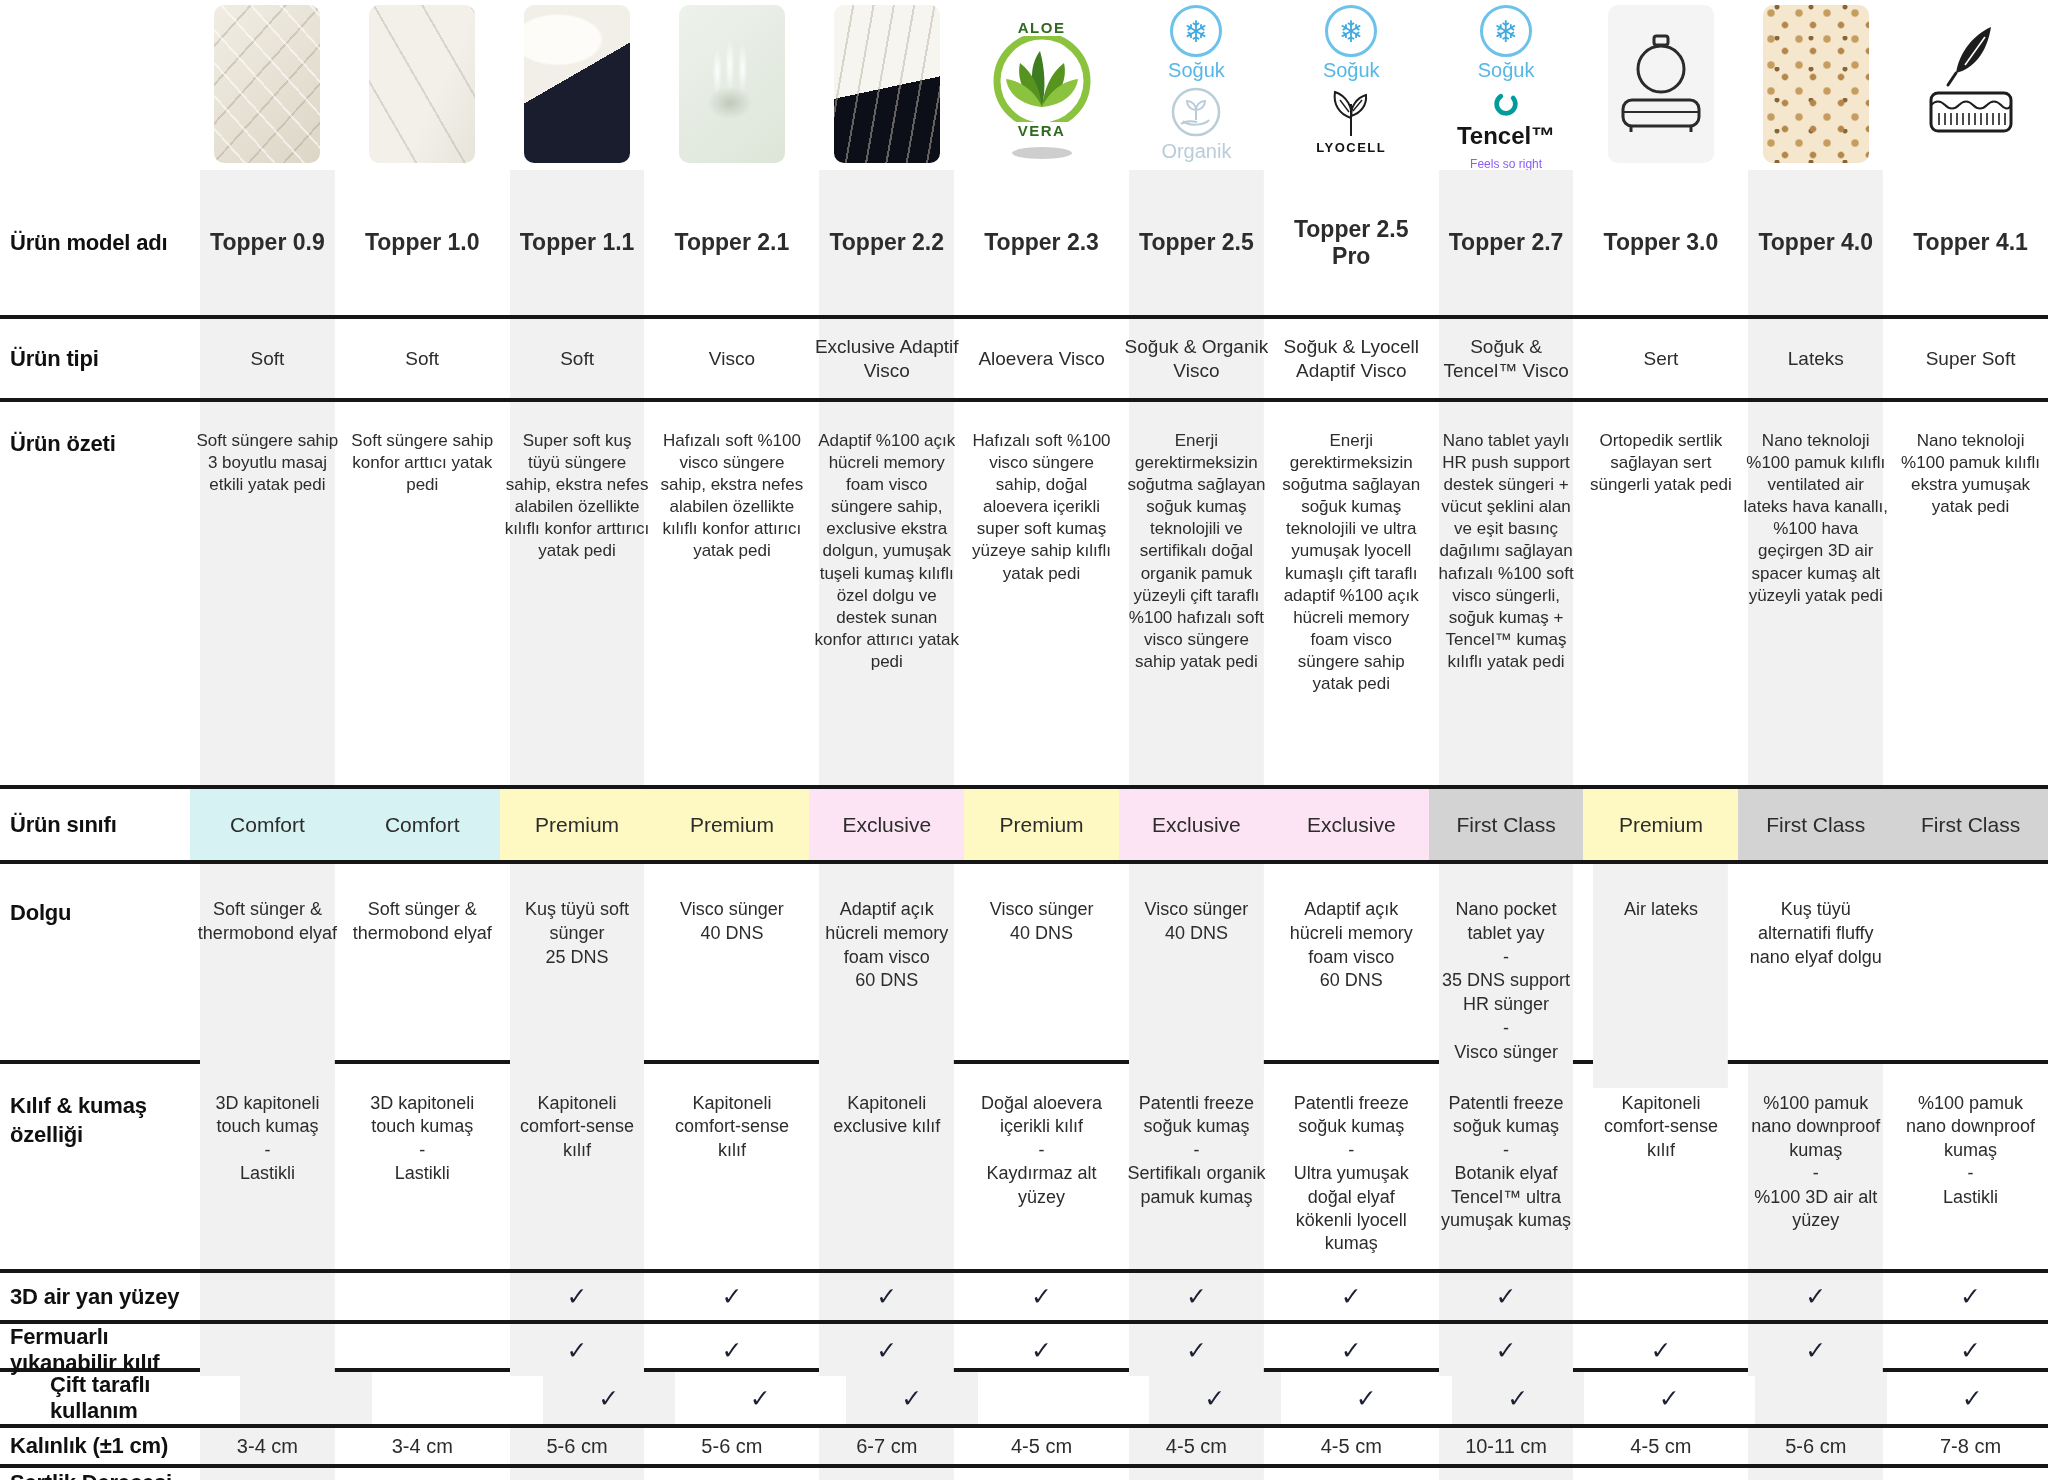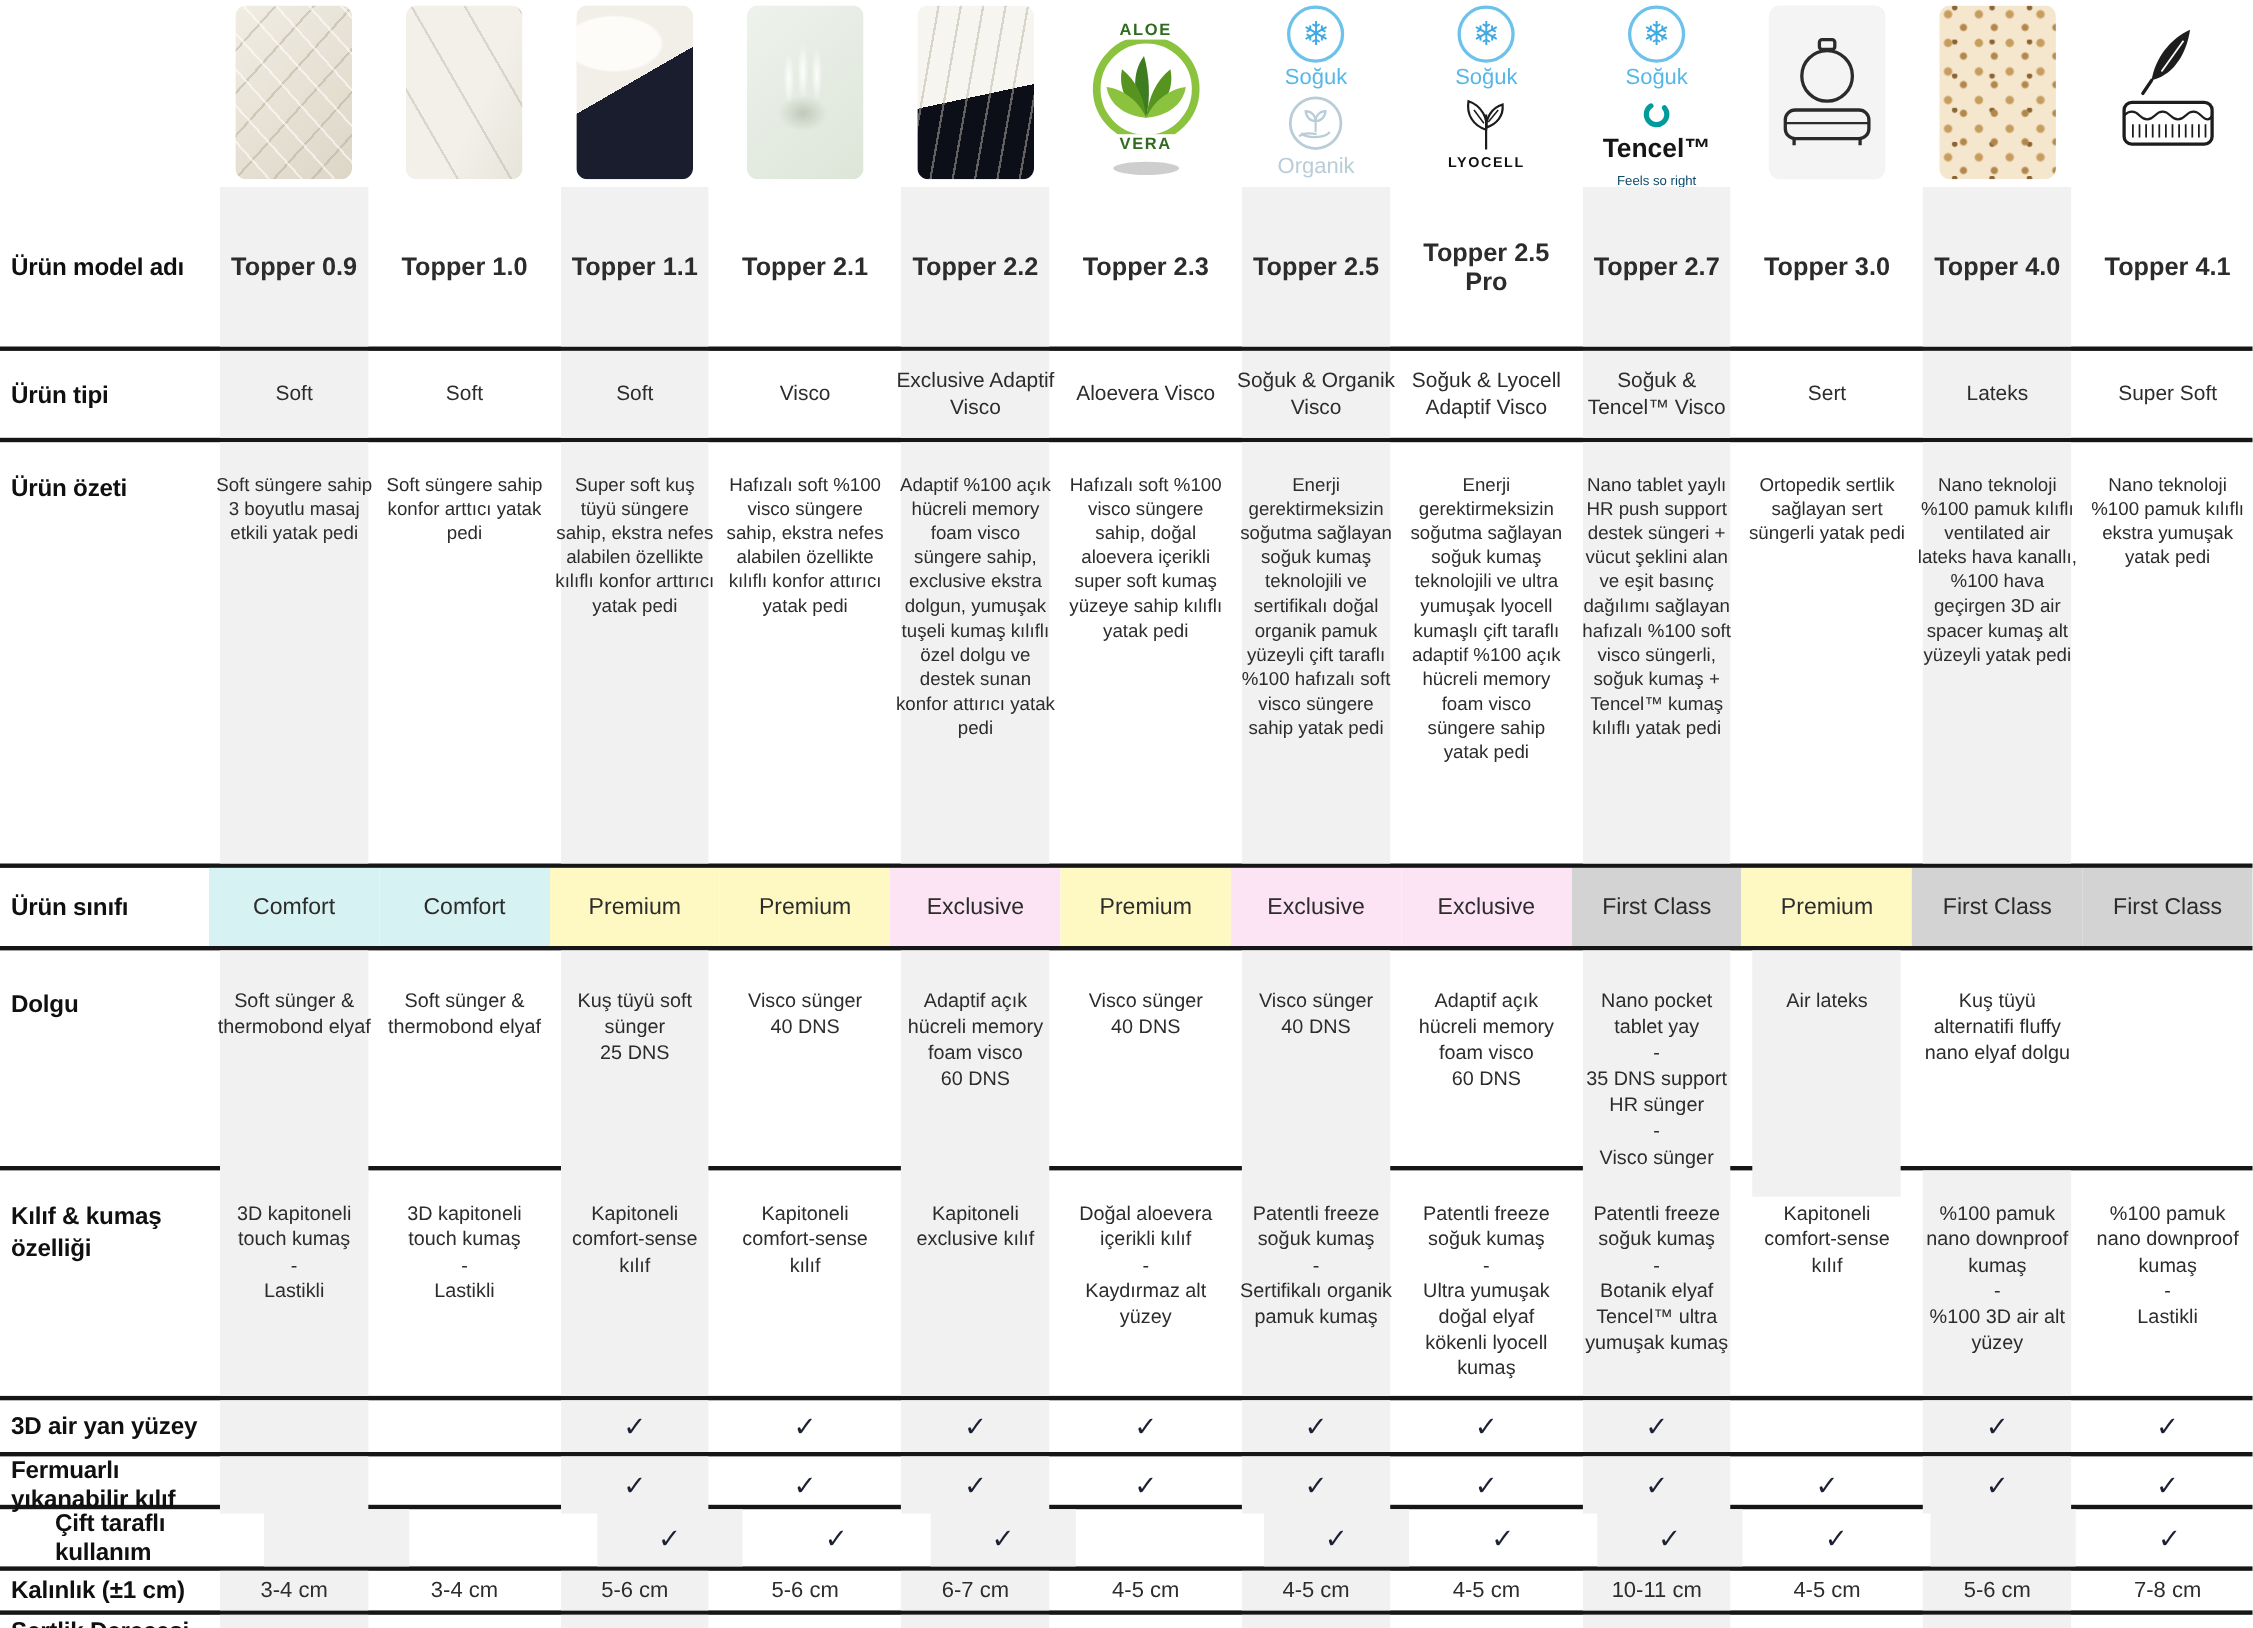--- a/index.html
+++ b/index.html
@@ -69,21 +69,21 @@
 .aloe-top { top:14px; } .aloe-bottom { bottom:26px; }
 .snow { width:52px; height:52px; border:3px solid #6cc2ea; border-radius:50%;
   display:flex; align-items:center; justify-content:center; color:#3fa9e2; font-size:30px;
   font-family:"DejaVu Sans",sans-serif; flex-shrink:0; }
 .cold-label { color:#56b7e6; font-size:20px; margin:2px 0 4px; }
 .org-label { color:#b9cdd9; font-size:20px; margin-top:2px; }
 .lyo-label { font-size:13px; font-weight:700; letter-spacing:1.5px; color:#111; margin-top:2px; }
 .tencel-row { display:flex; align-items:center; gap:4px; margin-top:4px;flex-direction:column; }
 .tencel-word { font-size:24px; font-weight:700; color:#151515; }
 .tencel-rule { width:100px; height:2px; background:#9aa0a6; margin:4px 0 3px; }
-.tencel-tag { font-size:12px; color:#0c4a6e; }
+.tencel-tag { font-size:12px; color:#8b5cf6; }
 </style>
 </head>
 <body>
 
 <div class="page">
 
   <div class="row r-img">
     <div class="cell lbl"></div>
     <div class="cell">
         <div class="img-box ph1"></div>

